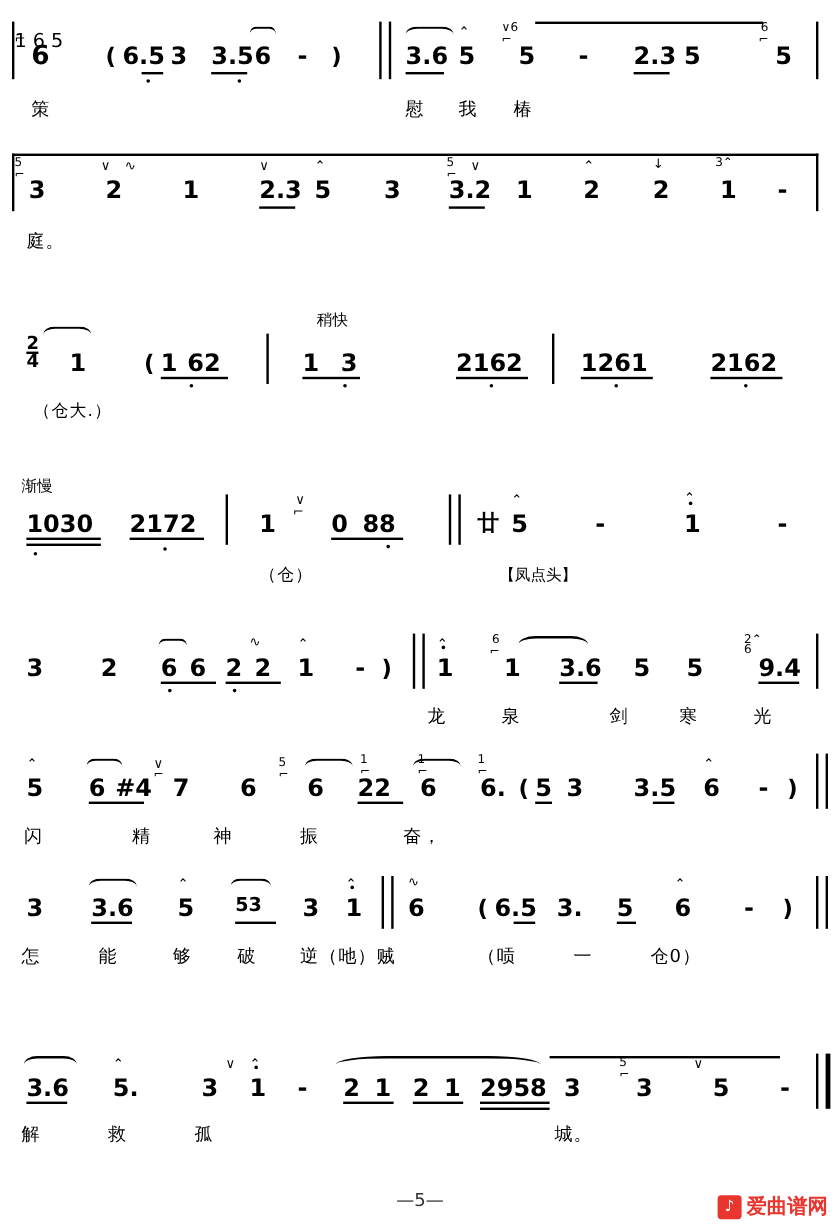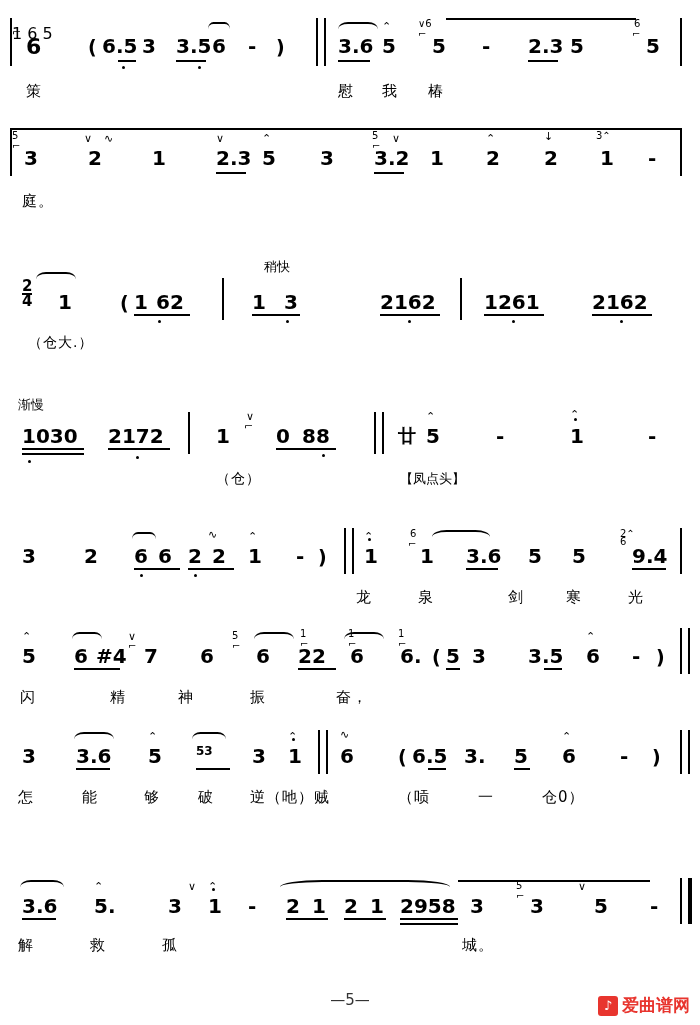--- a/index.html
+++ b/index.html
@@ -210,21 +210,21 @@
     <div class="t num" style="left:398px;top:424px;font-size:18px;">廿</div>
     <div class="t mk" style="left:426px;top:410px;">⌃</div>
     <div class="t num" style="left:426px;top:424px;font-size:20px;">5</div>
     <div class="t num" style="left:496px;top:424px;font-size:20px;">-</div>
     <div class="t mk" style="left:570px;top:408px;">⌃</div>
     <div class="t num" style="left:570px;top:424px;font-size:20px;">1</div>
     <div class="dot" style="left:574px;top:418px;"></div>
     <div class="t num" style="left:648px;top:424px;font-size:20px;">-</div>
 
     <div class="lyr" style="left:216px;top:470px;font-size:14px;">（仓）</div>
-    <div class="bracket" style="left:400px;top:470px;">【凤点头】</div>
+    <div class="bracket" style="left:416px;top:470px;">【凤点头】</div>
   </div>
 
   <div>
     <div class="t num" style="left:22px;top:544px;font-size:20px;">3</div>
     <div class="t num" style="left:84px;top:544px;font-size:20px;">2</div>
     <div class="slur" style="left:132px;top:532px;width:24px;"></div>
     <div class="t num" style="left:134px;top:544px;font-size:20px;">6</div>
     <div class="t num" style="left:158px;top:544px;font-size:20px;">6</div>
     <div class="beam" style="left:134px;top:568px;width:46px;"></div>
     <div class="dot" style="left:140px;top:574px;"></div>
@@ -315,21 +315,21 @@
   </div>
 
   <div>
     <div class="t num" style="left:22px;top:744px;font-size:20px;">3</div>
     <div class="slur" style="left:74px;top:732px;width:40px;"></div>
     <div class="t num" style="left:76px;top:744px;font-size:20px;">3.6</div>
     <div class="beam" style="left:76px;top:768px;width:34px;"></div>
     <div class="t mk" style="left:148px;top:730px;">⌃</div>
     <div class="t num" style="left:148px;top:744px;font-size:20px;">5</div>
     <div class="slur" style="left:192px;top:732px;width:34px;"></div>
-    <div class="t num" style="left:196px;top:744px;font-size:12px;">53</div>
+    <div class="t num" style="left:196px;top:744px;font-size:16px;">53</div>
     <div class="beam" style="left:196px;top:768px;width:34px;"></div>
     <div class="t num" style="left:252px;top:744px;font-size:20px;">3</div>
     <div class="t mk" style="left:288px;top:730px;">⌃</div>
     <div class="t num" style="left:288px;top:744px;font-size:20px;">1</div>
     <div class="dot" style="left:292px;top:738px;"></div>
 
     <div class="bar" style="left:318px;top:730px;height:44px;"></div>
     <div class="bar" style="left:326px;top:730px;height:44px;"></div>
 
     <div class="t mk" style="left:340px;top:728px;">∿</div>

